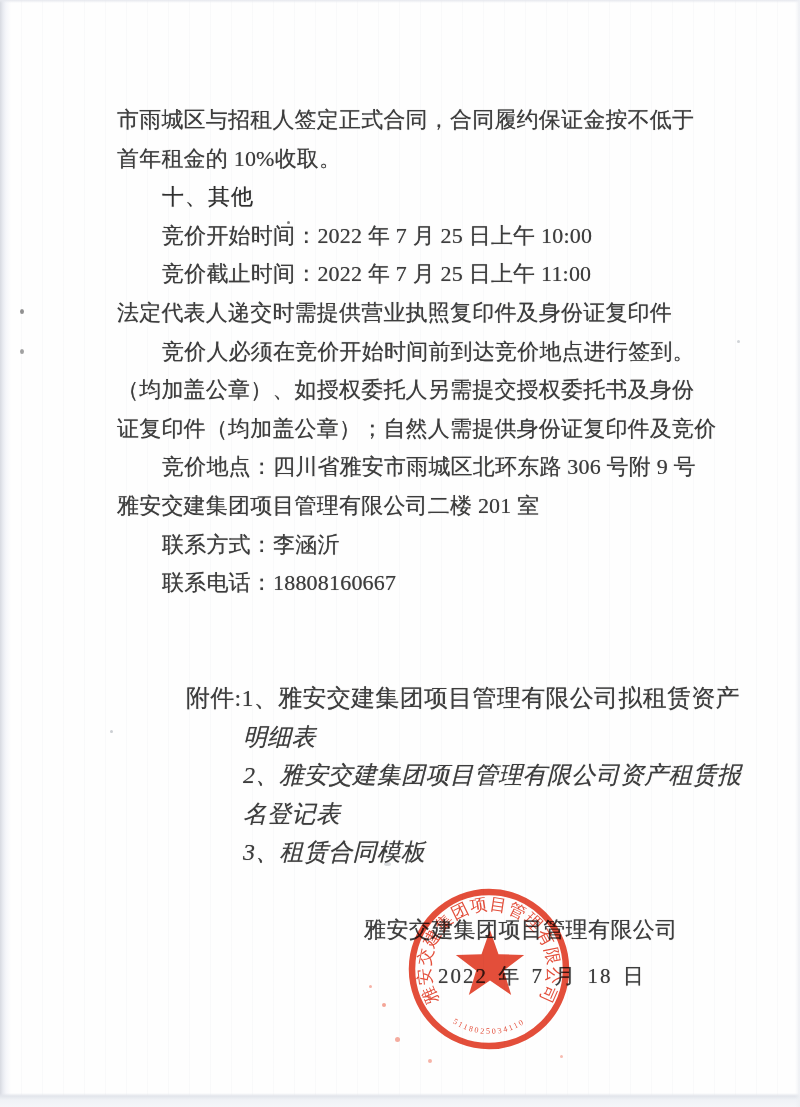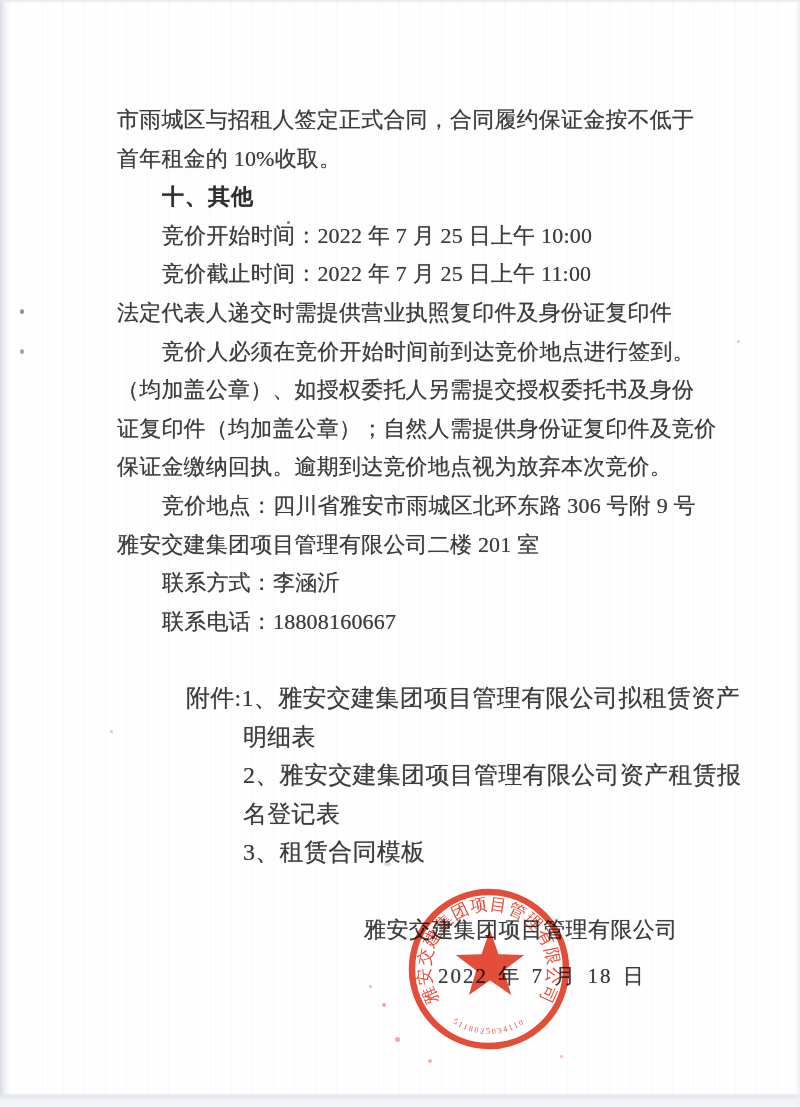--- a/index.html
+++ b/index.html
@@ -22,29 +22,29 @@
     background:linear-gradient(270deg,#eef0f4 0,rgba(255,255,255,0) 5px);}
 
   
   .body-block{
     position:absolute;left:117px;top:101px;width:600px;
     font-size:22px;line-height:38.6px;letter-spacing:0.2px;
     text-shadow:0 0 0.7px rgba(70,70,70,0.75);
   }
   .l{white-space:nowrap;}
   .i{padding-left:45px;}
-  .b{font-weight:700;color:#2f2f2f;letter-spacing:1px;}
+  .b{font-weight:400;color:#2f2f2f;letter-spacing:1px;}
 
   
   .attach-block{
     position:absolute;left:186px;top:679px;width:540px;
     font-size:24px;line-height:38.5px;letter-spacing:0.3px;
     text-shadow:0 0 0.7px rgba(70,70,70,0.7);
   }
-  .cont{padding-left:57px;}
+  .cont{padding-left:57px;font-style:italic;}
 
   
   .sig-company{
     position:absolute;left:364px;top:916px;font-size:22px;line-height:28px;
     letter-spacing:0.4px;white-space:nowrap;text-shadow:0 0 0.7px rgba(70,70,70,0.75);
   }
   .sig-date{
     position:absolute;left:438px;top:962px;font-size:21px;line-height:28px;
     letter-spacing:2px;word-spacing:3px;white-space:nowrap;
     text-shadow:0 0 0.7px rgba(70,70,70,0.75);
@@ -76,21 +76,20 @@
   <div class="body-block">
     <div class="l">市雨城区与招租人签定正式合同，合同履约保证金按不低于</div>
     <div class="l">首年租金的 10%收取。</div>
     <div class="l i b">十、其他</div>
     <div class="l i">竞价开始时间：2022 年 7 月 25 日上午 10:00</div>
     <div class="l i">竞价截止时间：2022 年 7 月 25 日上午 11:00</div>
     <div class="l">法定代表人递交时需提供营业执照复印件及身份证复印件</div>
     <div class="l i">竞价人必须在竞价开始时间前到达竞价地点进行签到。</div>
     <div class="l">（均加盖公章）、如授权委托人另需提交授权委托书及身份</div>
     <div class="l">证复印件（均加盖公章）；自然人需提供身份证复印件及竞价</div>
-    <div class="l">保证金缴纳回执。逾期到达竞价地点视为放弃本次竞价。</div>
     <div class="l i">竞价地点：四川省雅安市雨城区北环东路 306 号附 9 号</div>
     <div class="l">雅安交建集团项目管理有限公司二楼 201 室</div>
     <div class="l i">联系方式：李涵沂</div>
     <div class="l i">联系电话：18808160667</div>
   </div>
 
   <div class="attach-block">
     <div class="l">附件:1、雅安交建集团项目管理有限公司拟租赁资产</div>
     <div class="l cont">明细表</div>
     <div class="l cont">2、雅安交建集团项目管理有限公司资产租赁报</div>

